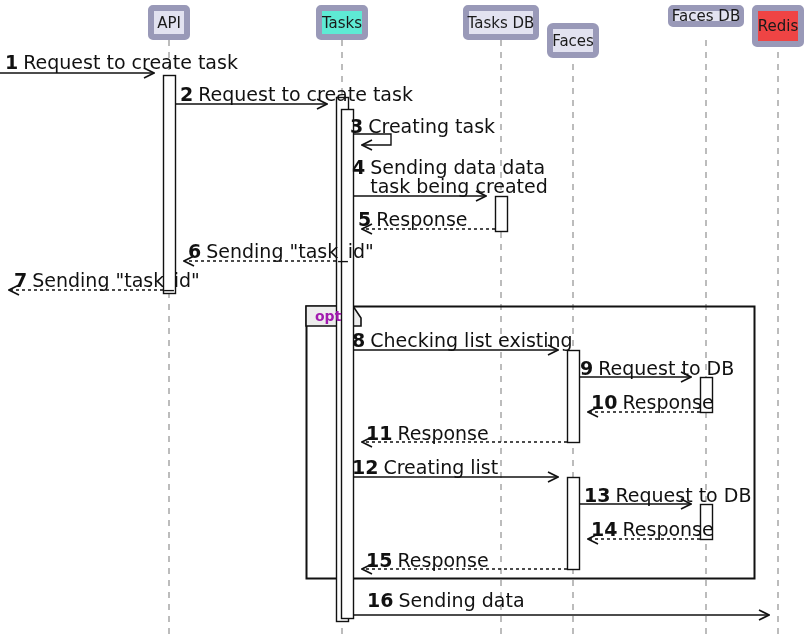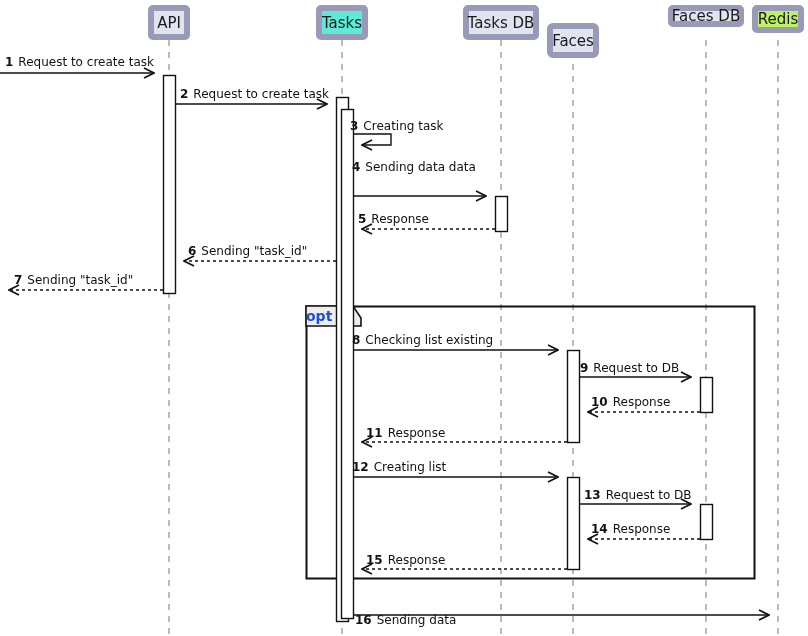--- a/index.html
+++ b/index.html
@@ -35,41 +35,42 @@
     display: flex;
     align-items: center;
     justify-content: center;
     font-size: 15px;
     color: #1a1a1a;
     font-family: "DejaVu Sans", sans-serif;
     white-space: nowrap;
   }
   .msg-label {
     position: absolute;
-    font-size: 12px;
+    font-size: 19px;
     color: #111111;
     font-family: "DejaVu Sans", sans-serif;
     white-space: nowrap;
     line-height: 17px;
   }
   .msg-label .seq {
     font-weight: bold;
   }
   .msg-label.two-line {
     white-space: normal;
     line-height: 19px;
   }
   .frag-label {
     position: absolute;
     font-size: 14px;
     font-weight: bold;
-    color: #1d4ed8;
+    color: #a21caf;
     font-family: "DejaVu Sans", sans-serif;
     display: flex;
     align-items: center;
+    padding-left: 9px;
     box-sizing: border-box;
   }
 </style>
 </head>
 <body>
 
 <div id="diagram-root">
   <svg id="diagram-svg" viewBox="0 0 808 636" xmlns="http://www.w3.org/2000/svg">
     <defs>
       <marker id="arrow-open-r" viewBox="0 0 12 12" refX="11" refY="6" markerWidth="12" markerHeight="12" orient="auto-start-reverse" markerUnits="userSpaceOnUse">
@@ -162,38 +163,38 @@
       </div>
       <div class="participant-box" style="left: 463px; top: 5px; width: 76px; height: 35px; background: rgb(226, 226, 240); border-color: rgb(153, 153, 184);">
         <span>Tasks DB</span>
       </div>
       <div class="participant-box" style="left: 547px; top: 23px; width: 52px; height: 35px; background: rgb(226, 226, 240); border-color: rgb(153, 153, 184); border-radius: 6px;">
         <span>Faces</span>
       </div>
       <div class="participant-box" style="left: 668px; top: 5px; width: 76px; height: 22px; background: rgb(226, 226, 240); border-color: rgb(153, 153, 184);">
         <span>Faces DB</span>
       </div>
-      <div class="participant-box" style="left: 752px; top: 5px; width: 52px; height: 28px; background: #bef264; border-color: rgb(153, 153, 184);">
+      <div class="participant-box" style="left: 752px; top: 5px; width: 52px; height: 42px; background: #ef4444; border-color: rgb(153, 153, 184);">
         <span>Redis</span>
       </div>
     </div>
   <div id="fragment-labels-layer">
       <div class="frag-label" style="left: 306px; top: 306px; width: 47px; height: 20px;">opt</div>
     </div>
   <div id="labels-layer">
       <div class="msg-label" style="left: 5px; top: 54px;"><span class="seq">1</span><span style="margin-left: 5px;">Request to create task</span></div>
       <div class="msg-label" style="left: 180px; top: 86px;"><span class="seq">2</span><span style="margin-left: 5px;">Request to create task</span></div>
       <div class="msg-label" style="left: 350px; top: 118px;"><span class="seq">3</span><span style="margin-left: 5px;">Creating task</span></div>
-      <div class="msg-label two-line" style="left: 352px; top: 158px;"><span class="seq">4</span><span style="display: inline-block; vertical-align: top; margin-left: 5px;"><div>Sending data data</div></span></div>
+      <div class="msg-label two-line" style="left: 352px; top: 158px;"><span class="seq">4</span><span style="display: inline-block; vertical-align: top; margin-left: 5px;"><div>Sending data data</div><div>task being created</div></span></div>
       <div class="msg-label" style="left: 358px; top: 211px;"><span class="seq">5</span><span style="margin-left: 5px;">Response</span></div>
       <div class="msg-label" style="left: 188px; top: 243px;"><span class="seq">6</span><span style="margin-left: 5px;">Sending "task_id"</span></div>
       <div class="msg-label" style="left: 14px; top: 272px;"><span class="seq">7</span><span style="margin-left: 5px;">Sending "task_id"</span></div>
       <div class="msg-label" style="left: 352px; top: 332px;"><span class="seq">8</span><span style="margin-left: 5px;">Checking list existing</span></div>
       <div class="msg-label" style="left: 580px; top: 360px;"><span class="seq">9</span><span style="margin-left: 5px;">Request to DB</span></div>
       <div class="msg-label" style="left: 591px; top: 394px;"><span class="seq">10</span><span style="margin-left: 5px;">Response</span></div>
       <div class="msg-label" style="left: 366px; top: 425px;"><span class="seq">11</span><span style="margin-left: 5px;">Response</span></div>
       <div class="msg-label" style="left: 352px; top: 459px;"><span class="seq">12</span><span style="margin-left: 5px;">Creating list</span></div>
       <div class="msg-label" style="left: 584px; top: 487px;"><span class="seq">13</span><span style="margin-left: 5px;">Request to DB</span></div>
       <div class="msg-label" style="left: 591px; top: 521px;"><span class="seq">14</span><span style="margin-left: 5px;">Response</span></div>
       <div class="msg-label" style="left: 366px; top: 552px;"><span class="seq">15</span><span style="margin-left: 5px;">Response</span></div>
-      <div class="msg-label" style="left: 355px; top: 612px;"><span class="seq">16</span><span style="margin-left: 5px;">Sending data</span></div>
+      <div class="msg-label" style="left: 355px; top: 592px; padding-left: 12px;"><span class="seq">16</span><span style="margin-left: 5px;">Sending data</span></div>
     </div>
 </div>
 
 </body></html>

